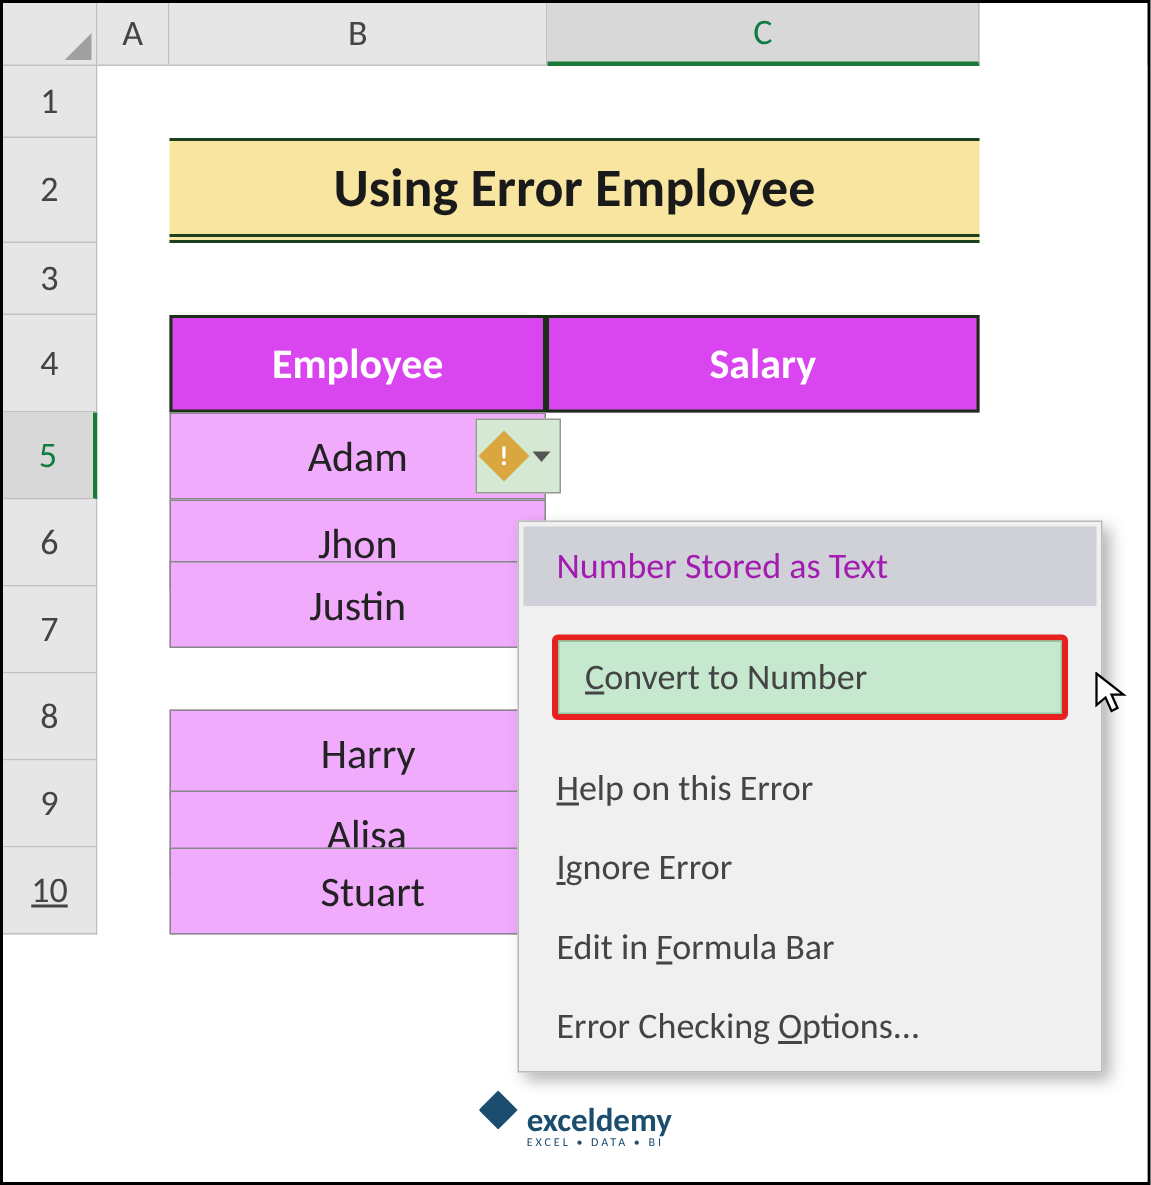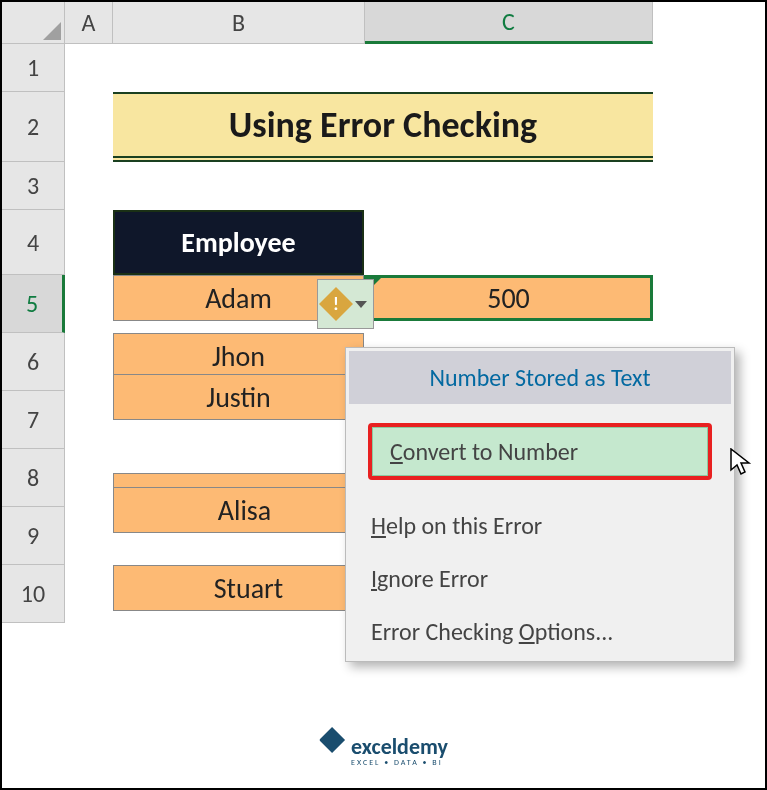--- a/index.html
+++ b/index.html
@@ -71,21 +71,21 @@
     }
     .row-1 { top: 42px; height: 48px; }
     .row-2 { top: 90px; height: 70px; }
     .row-3 { top: 160px; height: 48px; }
     .row-4 { top: 208px; height: 65px; }
     .row-5 { top: 273px; height: 58px; border-right: 3px solid #1a7a3a; background: #d8d8d8; color: #107c41;}
     .row-6 { top: 331px; height: 58px; }
     .row-7 { top: 389px; height: 58px; }
     .row-8 { top: 447px; height: 58px; }
     .row-9 { top: 505px; height: 58px; }
-    .row-10 { top: 563px; height: 58px; }
+    .row-10 { top: 563px; height: 58px; text-decoration: underline; }
     .cell-area {
       position: absolute;
       left: 63px;
       top: 42px;
       right: 0;
       bottom: 0;
       background: #fff;
     }
     .title-banner {
       position: absolute;
@@ -100,49 +100,49 @@
       align-items: center;
       justify-content: center;
       font-size: 36px;
       font-weight: bold;
       color: #1a1a1a;
     }
     .table-header {
       position: absolute;
       top: 166px;
       height: 65px;
-      background: #0f172a;
+      background: #d946ef;
       color: #fff;
       font-size: 28px;
       font-weight: bold;
       display: flex;
       align-items: center;
       justify-content: center;
       border: 2px solid #1a3015;
     }
     .th-employee { left: 48px; width: 251px; }
     .th-salary { left: 299px; width: 289px; }
     .data-cell {
       position: absolute;
-      height: 46px;
-      background: #fdba74;
+      height: 58px;
+      background: #f0abfc;
       border: 1px solid #888;
       display: flex;
       align-items: center;
       justify-content: center;
       font-size: 28px;
       color: #222;
     }
     .emp-col { left: 48px; width: 251px; }
     .sal-col { left: 299px; width: 289px; }
     .r5 { top: 231px; }
     .r6 { top: 289px; }
     .r7 { top: 330px; }
     .r8 { top: 429px; padding-left: 14px; }
-    .r9 { top: 443px; padding-left: 12px; }
+    .r9 { top: 483px; padding-left: 12px; }
     .r10 { top: 521px; padding-left: 20px; }
     .active-cell {
       border: 3px solid #1a7a3a;
       z-index: 5;
       position: relative;
     }
     .error-triangle {
       position: absolute;
       top: 0;
       left: 0;
@@ -199,23 +199,22 @@
       z-index: 20;
       padding: 3px;
     }
     .menu-item {
       padding: 12px 22px;
       font-size: 24px;
       color: #444;
       cursor: pointer;
     }
     .menu-item.disabled-title {
-      color: #0369a1;
+      color: #a21caf;
       background: #d0d0d8;
-      text-align: center;
     }
     .menu-item.highlighted {
       background: #c5e8ce;
       border: 4px solid #e82020;
       border-radius: 4px;
       margin: 19px;
       padding: 10px 18px;
       outline: 1px solid #8cc9a0;
       outline-offset: -5px;
     }
@@ -285,47 +284,45 @@
   <div class="row-header row-7">7</div>
   <div class="row-header row-8">8</div>
   <div class="row-header row-9">9</div>
   <div class="row-header row-10">10</div>
 
   <div class="gridline-v gv1"></div>
   <div class="gridline-v gv2"></div>
   <div class="gridline-v gv3"></div>
 
   <div class="cell-area">
-    <div class="title-banner">Using Error Checking</div>
+    <div class="title-banner">Using Error Employee</div>
 
     <div class="table-header th-employee">Employee</div>
+    <div class="table-header th-salary">Salary</div>
 
     <div class="data-cell emp-col r5">Adam</div>
-    <div class="data-cell sal-col r5 active-cell">
-      <div class="error-triangle"></div>
-      <span>500</span>
-    </div>
     <div class="data-cell emp-col r6">Jhon</div>
     <div class="data-cell emp-col r7">Justin</div>
     <div class="data-cell emp-col r8">Harry</div>
     <div class="data-cell emp-col r9">Alisa</div>
     <div class="data-cell emp-col r10">Stuart</div>
 
     <div class="error-indicator">
       <div class="error-diamond">
         <span class="error-bang">!</span>
       </div>
       <div class="error-dropdown-arrow"></div>
     </div>
 
     <div class="context-menu">
       <div class="menu-item disabled-title">Number Stored as Text</div>
       <div class="menu-item highlighted"><span class="ul">C</span><span>onvert to Number</span></div>
       <div class="menu-item"><span class="ul">H</span>elp on this Error</div>
       <div class="menu-item"><span class="ul">I</span>gnore Error</div>
+      <div class="menu-item">Edit in <span class="ul">F</span>ormula Bar</div>
       <div class="menu-item">Error Checking <span class="ul">O</span>ptions...</div>
     </div>
 
     <div class="cursor-icon">
       <svg width="22" height="28" viewBox="0 0 22 28">
         <path d="M1 1 L1 22 L7 17 L11 26 L15 24 L11 15 L19 15 Z" fill="#fff" stroke="#000" stroke-width="1.5"></path>
       </svg>
     </div>
   </div>
 

